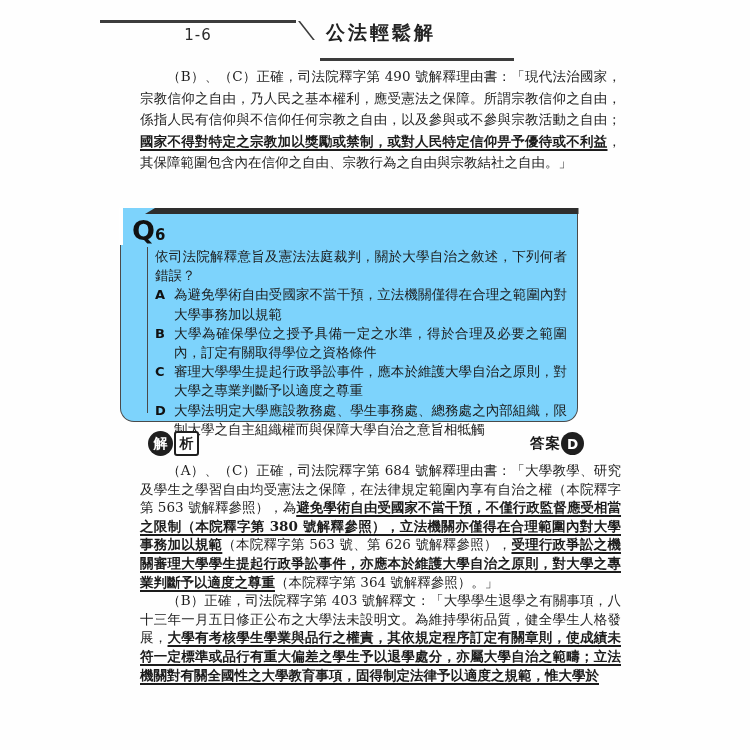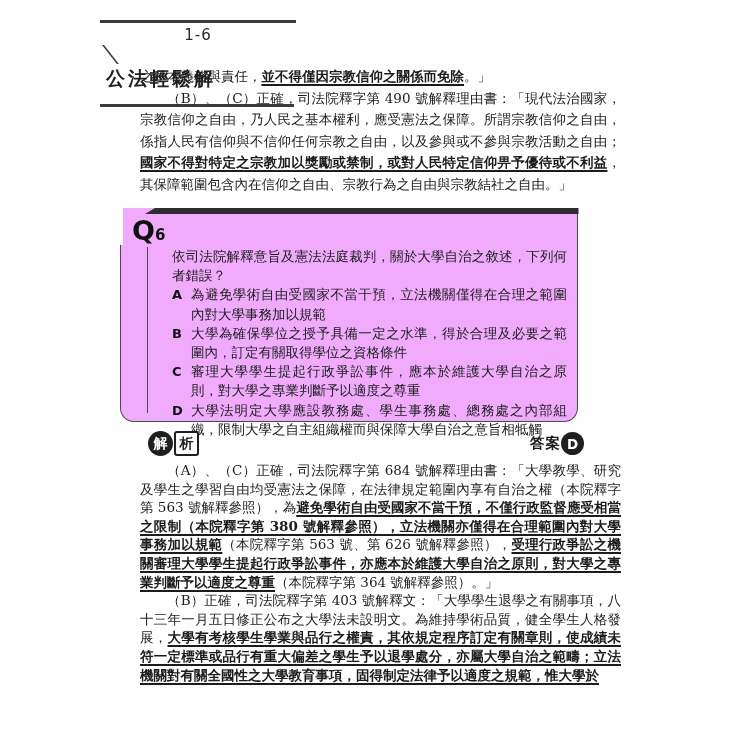--- a/index.html
+++ b/index.html
@@ -2,48 +2,48 @@
 <html><head>
 <meta charset="utf-8">
 <style>
   html,body{margin:0;padding:0;background:#ffffff;}
   .page{
     position:relative;width:750px;height:750px;background:#fefefe;
     font-family:"DejaVu Serif","Liberation Serif",serif;color:#1c1c1c;overflow:hidden;
   }
   
   .page-header{position:absolute;top:20px;left:100px;display:flex;align-items:flex-start;
-    font-family:"DejaVu Sans","Liberation Sans",sans-serif;flex-direction:column;}
+    font-family:"DejaVu Sans","Liberation Sans",sans-serif;}
   .hdr-num{display:block;width:196px;border-top:3px solid #3c3c3c;padding-top:3px;
     text-align:center;font-size:15px;letter-spacing:1px;color:#2b2b2b;}
   .hdr-slash{position:relative;width:24px;height:22px;}
   .hdr-slash::before{content:"";position:absolute;left:2px;top:1px;width:0;height:19px;
     border-left:2.5px solid #3c3c3c;transform:skewX(38deg);transform-origin:top left;}
   .hdr-title{display:block;border-bottom:3px solid #3c3c3c;font-weight:bold;font-size:19px;
     letter-spacing:3px;padding:0 78px 12px 6px;color:#222;}
   
   .intro{position:absolute;left:140px;top:66px;width:481px;font-size:13.5px;
     line-height:21.5px;text-align:justify;}
   .para{margin:0;}
   .para.indent{text-indent:2em;}
   .seg-bu{font-weight:bold;text-decoration:underline;text-underline-offset:3px;
     text-decoration-thickness:1.5px;}
   
   .qbox{position:absolute;left:120px;top:208px;width:456px;height:213px;
     border-left:1.5px solid #4a4a4a;border-right:1.5px solid #4a4a4a;
-    border-bottom:1.5px solid #4a4a4a;border-radius:0 0 14px 14px;background:#f0abfc;}
+    border-bottom:1.5px solid #4a4a4a;border-radius:0 0 14px 14px;background:#7dd3fc;}
   .qbar{position:absolute;top:0;left:24px;right:-1.5px;height:6px;background:#2e2e2e;
     clip-path:polygon(10px 0,100% 0,100% 100%,0 100%);}
   .qerase{position:absolute;left:-2.5px;top:0;width:4px;height:37px;background:#fff;}
   .qlabel{position:absolute;left:11px;top:9px;
     font-family:"DejaVu Sans","Liberation Sans",sans-serif;font-weight:bold;color:#111;}
   .qQ{font-size:27px;line-height:27px;}
   .qN{font-size:15px;}
   .qbody{position:absolute;left:26px;top:39px;right:10px;bottom:8px;
-    border-left:1px solid #4a4a4a;padding-left:24px;font-size:13.5px;line-height:19.2px;}
+    border-left:1px solid #4a4a4a;padding-left:7px;font-size:13.5px;line-height:19.2px;}
   .qtext{margin:0;text-align:justify;}
   .opt{display:flex;margin:0;}
   .optletter{flex:none;width:19px;font-family:"DejaVu Sans","Liberation Sans",sans-serif;
     font-weight:bold;font-size:13px;color:#111;}
   .opttext{flex:1;text-align:justify;}
   
   .ana-head{position:absolute;left:148px;top:431px;width:436px;display:flex;
     justify-content:space-between;align-items:center;}
   .badge{display:flex;align-items:center;}
   .badge-circle{width:25px;height:25px;border-radius:50%;background:#1f1f1f;color:#fff;
@@ -68,21 +68,20 @@
 
 <div class="page">
 
   <div class="page-header">
     <span class="hdr-num">1-6</span>
     <span class="hdr-slash"></span>
     <span class="hdr-title">公法輕鬆解</span>
   </div>
 
   <div class="intro">
-    <p class="para"><span>之基本義務與責任，</span><span class="seg-bu">並不得僅因宗教信仰之關係而免除</span><span>。」</span></p>
     <p class="para indent"><span>（B）、（C）正確，司法院釋字第 490 號解釋理由書：「現代法治國家，宗教信仰之自由，乃人民之基本權利，應受憲法之保障。所謂宗教信仰之自由，係指人民有信仰與不信仰任何宗教之自由，以及參與或不參與宗教活動之自由；</span><span class="seg-bu">國家不得對特定之宗教加以獎勵或禁制，或對人民特定信仰畀予優待或不利益</span><span>，其保障範圍包含內在信仰之自由、宗教行為之自由與宗教結社之自由。」</span></p>
   </div>
 
   <div class="qbox">
     <div class="qbar"></div>
     <div class="qerase"></div>
     <div class="qlabel">
       <span class="qQ">Q</span><span class="qN">6</span>
     </div>
     <div class="qbody">

